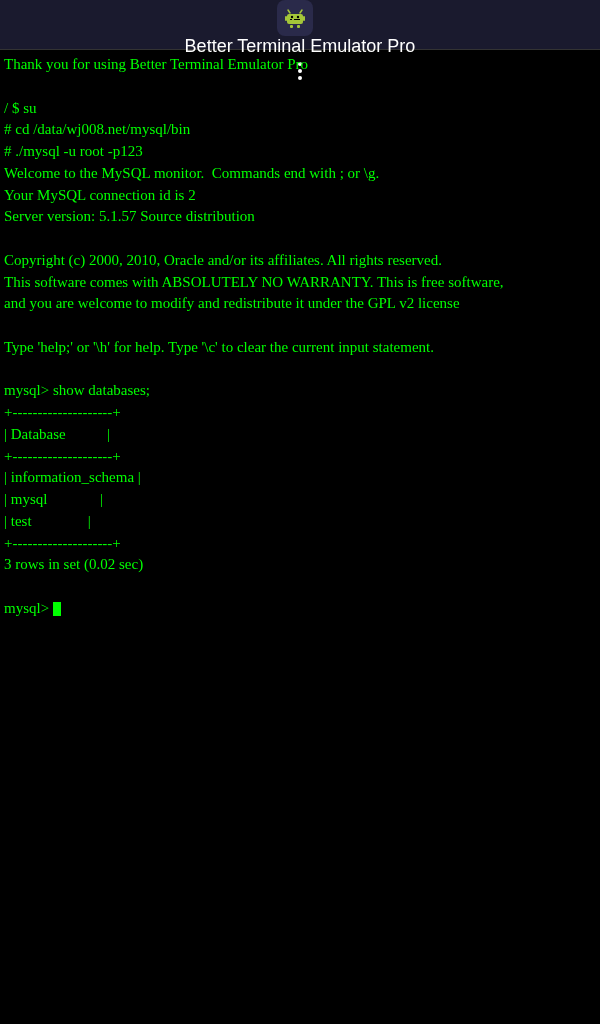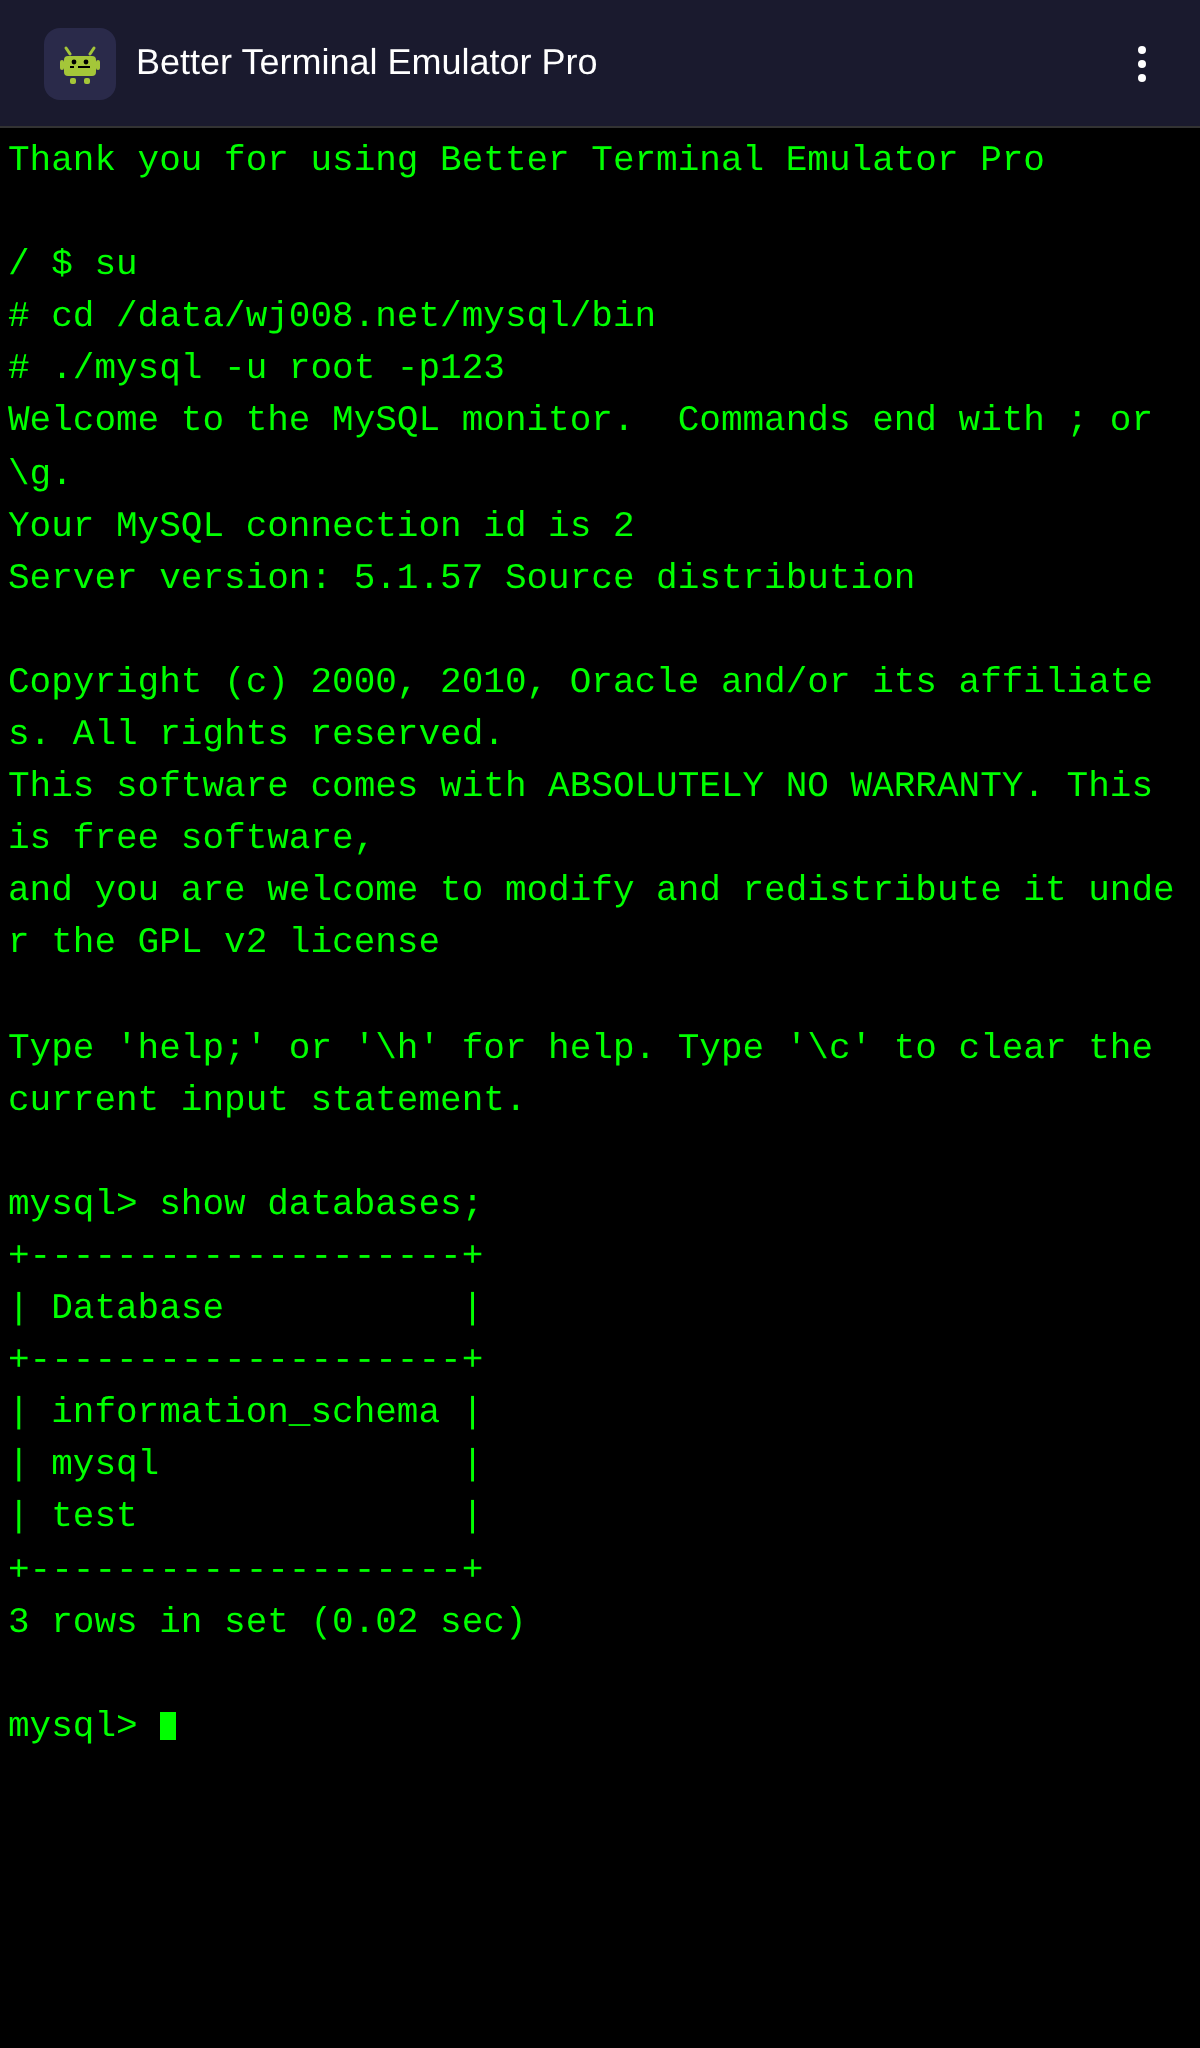--- a/index.html
+++ b/index.html
@@ -8,26 +8,27 @@
       width: 600px;
       height: 1024px;
       background: #000;
       font-family: monospace;
       overflow: hidden;
     }
 
     
     #titlebar {
       width: 600px;
-      height: 64px;
+      height: 50px;
       background: #1a1a2e;
       display: flex;
       align-items: center;
-      padding: 0 22px;
+      padding: 0 2px;
       border-bottom: 1px solid #333;
+      flex-direction: column;
     }
 
     #app-icon {
       width: 36px;
       height: 36px;
       background: #2a2a4a;
       border-radius: 8px;
       display: flex;
       align-items: center;
       justify-content: center;
@@ -74,22 +75,22 @@
       color: #00ff00;
       font-family: 'Courier New', Courier, monospace;
       font-size: 12.5px;
       line-height: 1.45;
     }
 
     #terminal pre {
       white-space: pre-wrap;
       word-break: break-all;
       color: #00ff00;
-      font-family: Liberation Mono, monospace;
-      font-size: 18px;
+      font-family: Liberation Serif, serif;
+      font-size: 15px;
       line-height: 1.45;
     }
 
     .cursor {
       display: inline-block;
       width: 8px;
       height: 14px;
       background: #00ff00;
       vertical-align: middle;
       animation: blink 1s step-end infinite;

